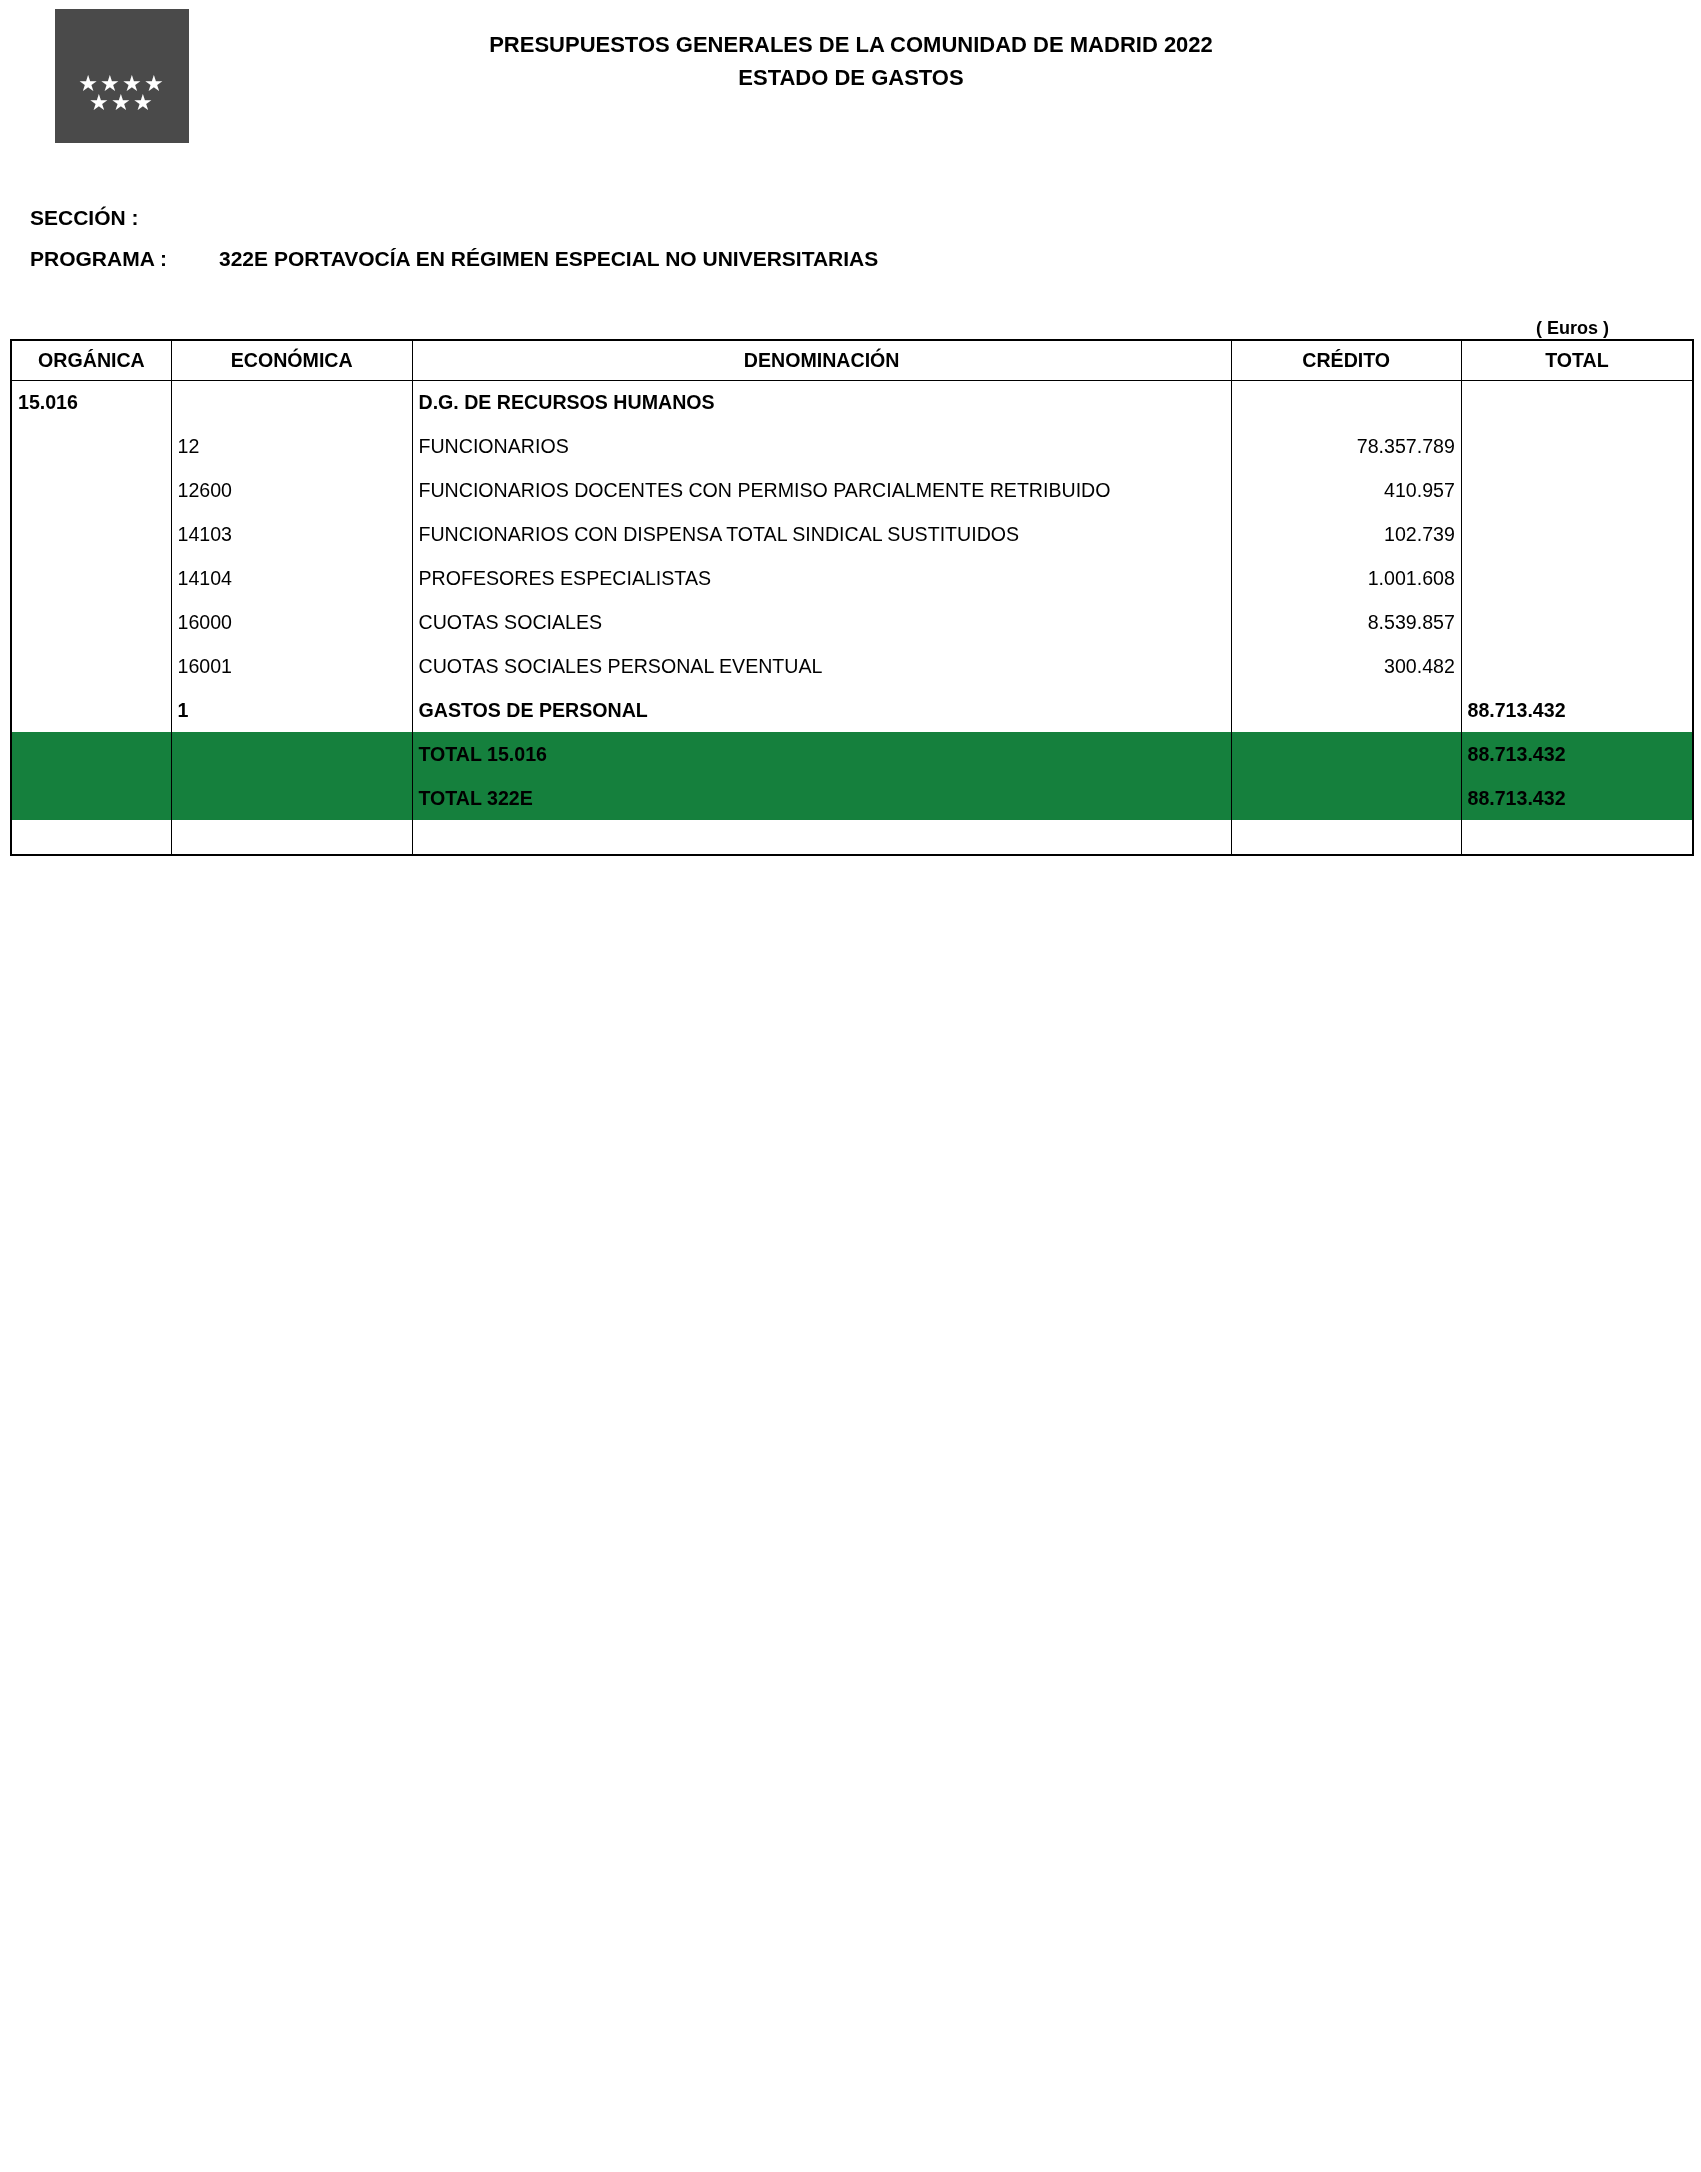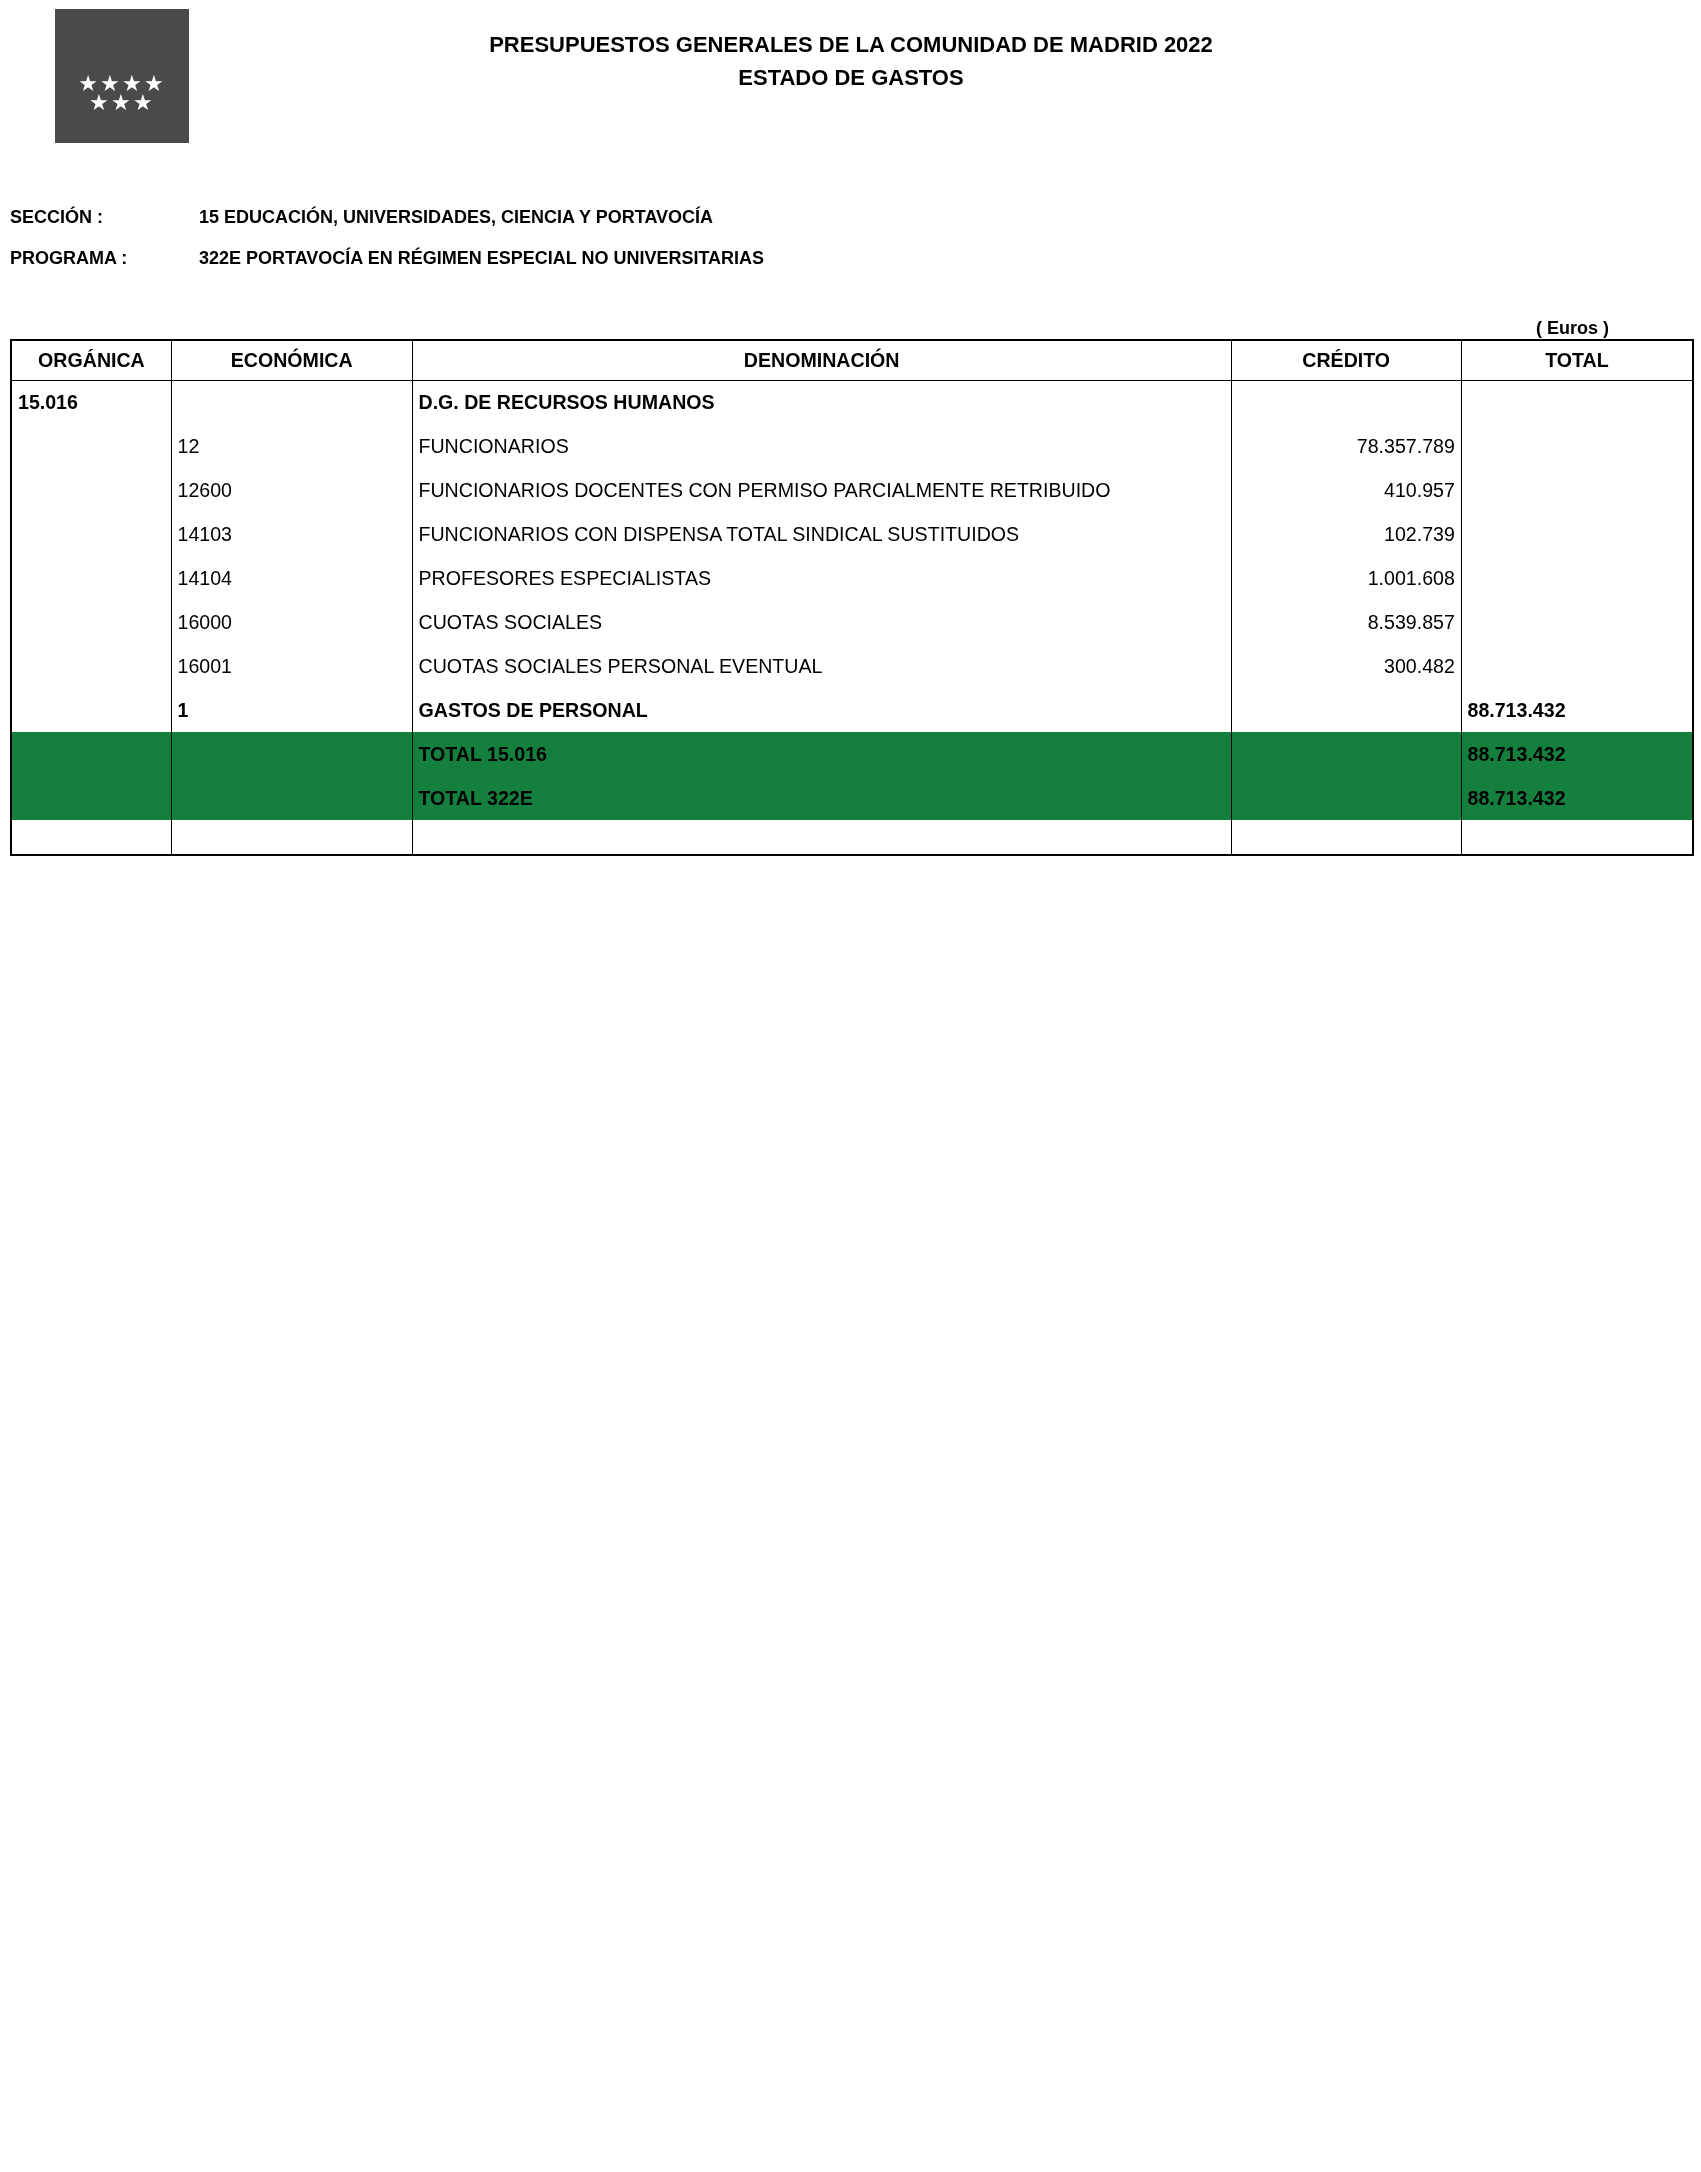--- a/index.html
+++ b/index.html
@@ -42,22 +42,22 @@
     text-align: center;
     font-weight: bold;
     font-size: 22px;
     line-height: 33px;
   }
 
   
   .meta {
     position: absolute;
     top: 205px;
-    left: 10px;
-    font-size: 18px;
+    left: 30px;
+    font-size: 21px;
     font-weight: bold;
   }
   .meta-row { display: flex; margin-bottom: 16px; line-height: 25px; }
   .meta-label { width: 189px; flex: 0 0 189px; }
   .meta-value { }
 
   
   .euros {
     position: absolute;
     top: 318px;
@@ -121,21 +121,20 @@
   </div>
 
   <div class="titles">
     <div>PRESUPUESTOS GENERALES DE LA COMUNIDAD DE MADRID 2022</div>
     <div>ESTADO DE GASTOS</div>
   </div>
 
   <div class="meta">
     <div class="meta-row">
       <span class="meta-label">SECCIÓN :</span>
-      <span class="meta-value">15 EDUCACIÓN, UNIVERSIDADES, CIENCIA Y PORTAVOCÍA</span>
     </div>
     <div class="meta-row">
       <span class="meta-label">PROGRAMA :</span>
       <span class="meta-value">322E PORTAVOCÍA EN RÉGIMEN ESPECIAL NO UNIVERSITARIAS</span>
     </div>
   </div>
 
   <div class="euros">( Euros )</div>
 
   <table class="budget">

